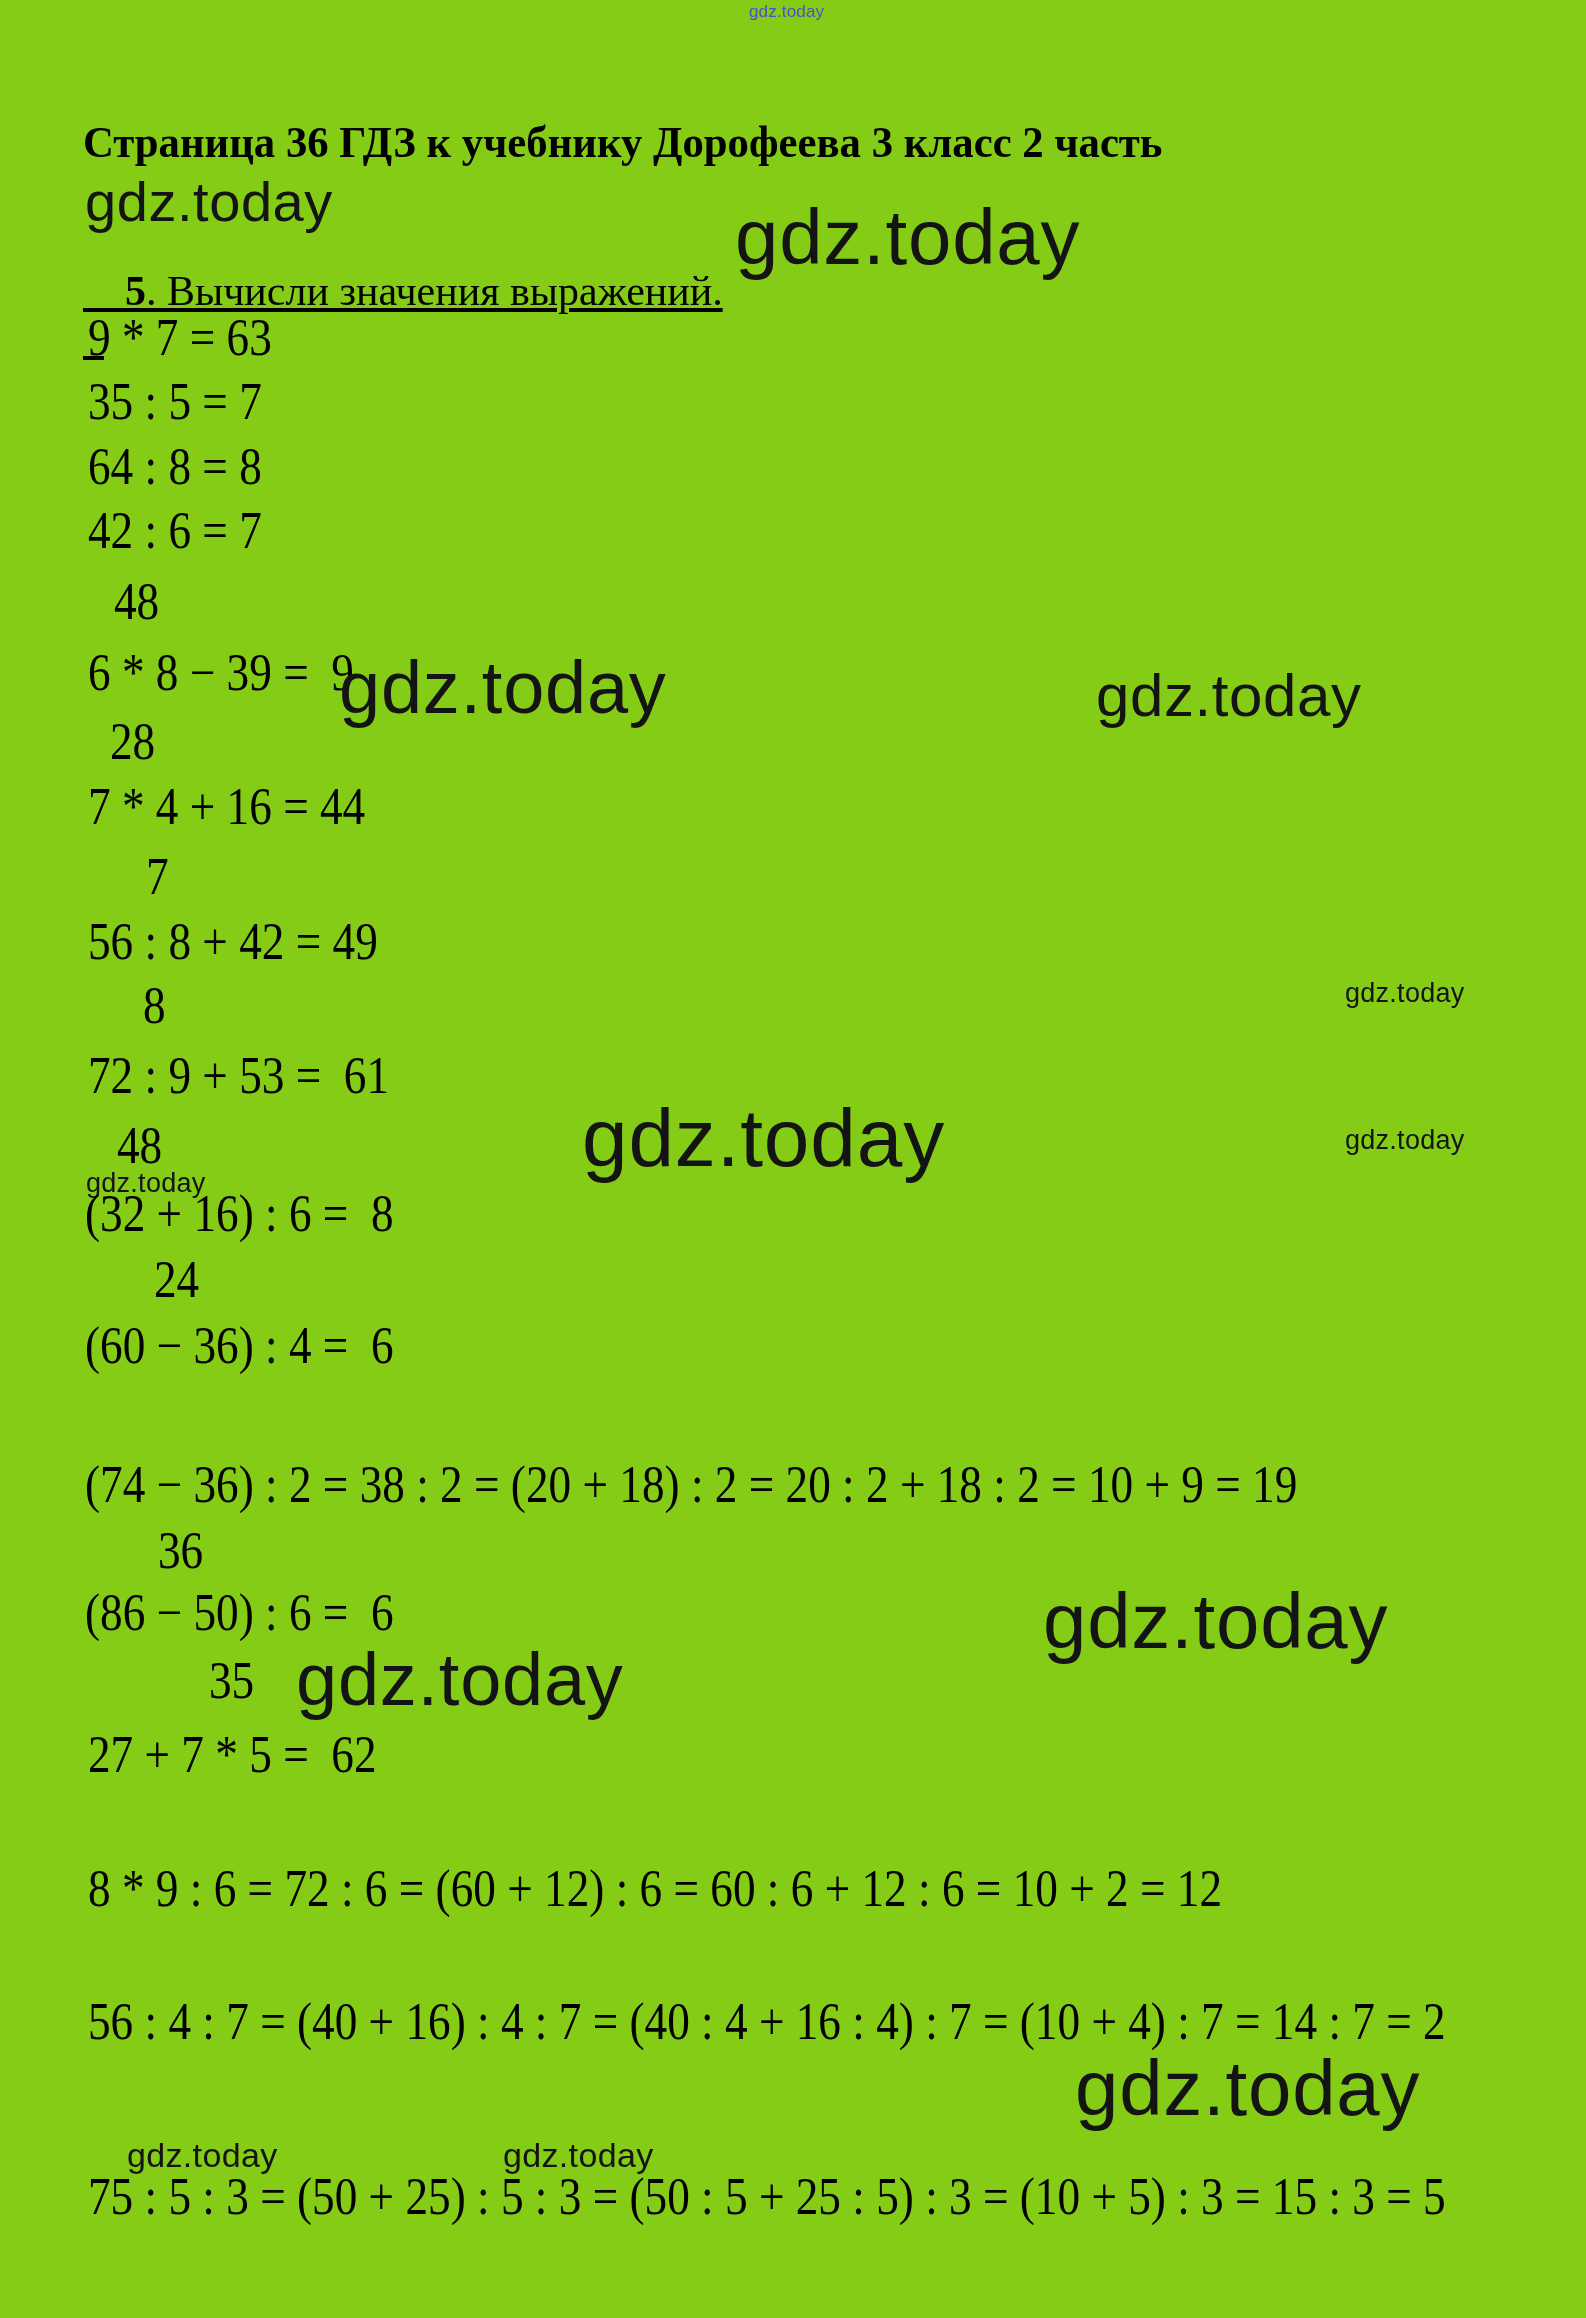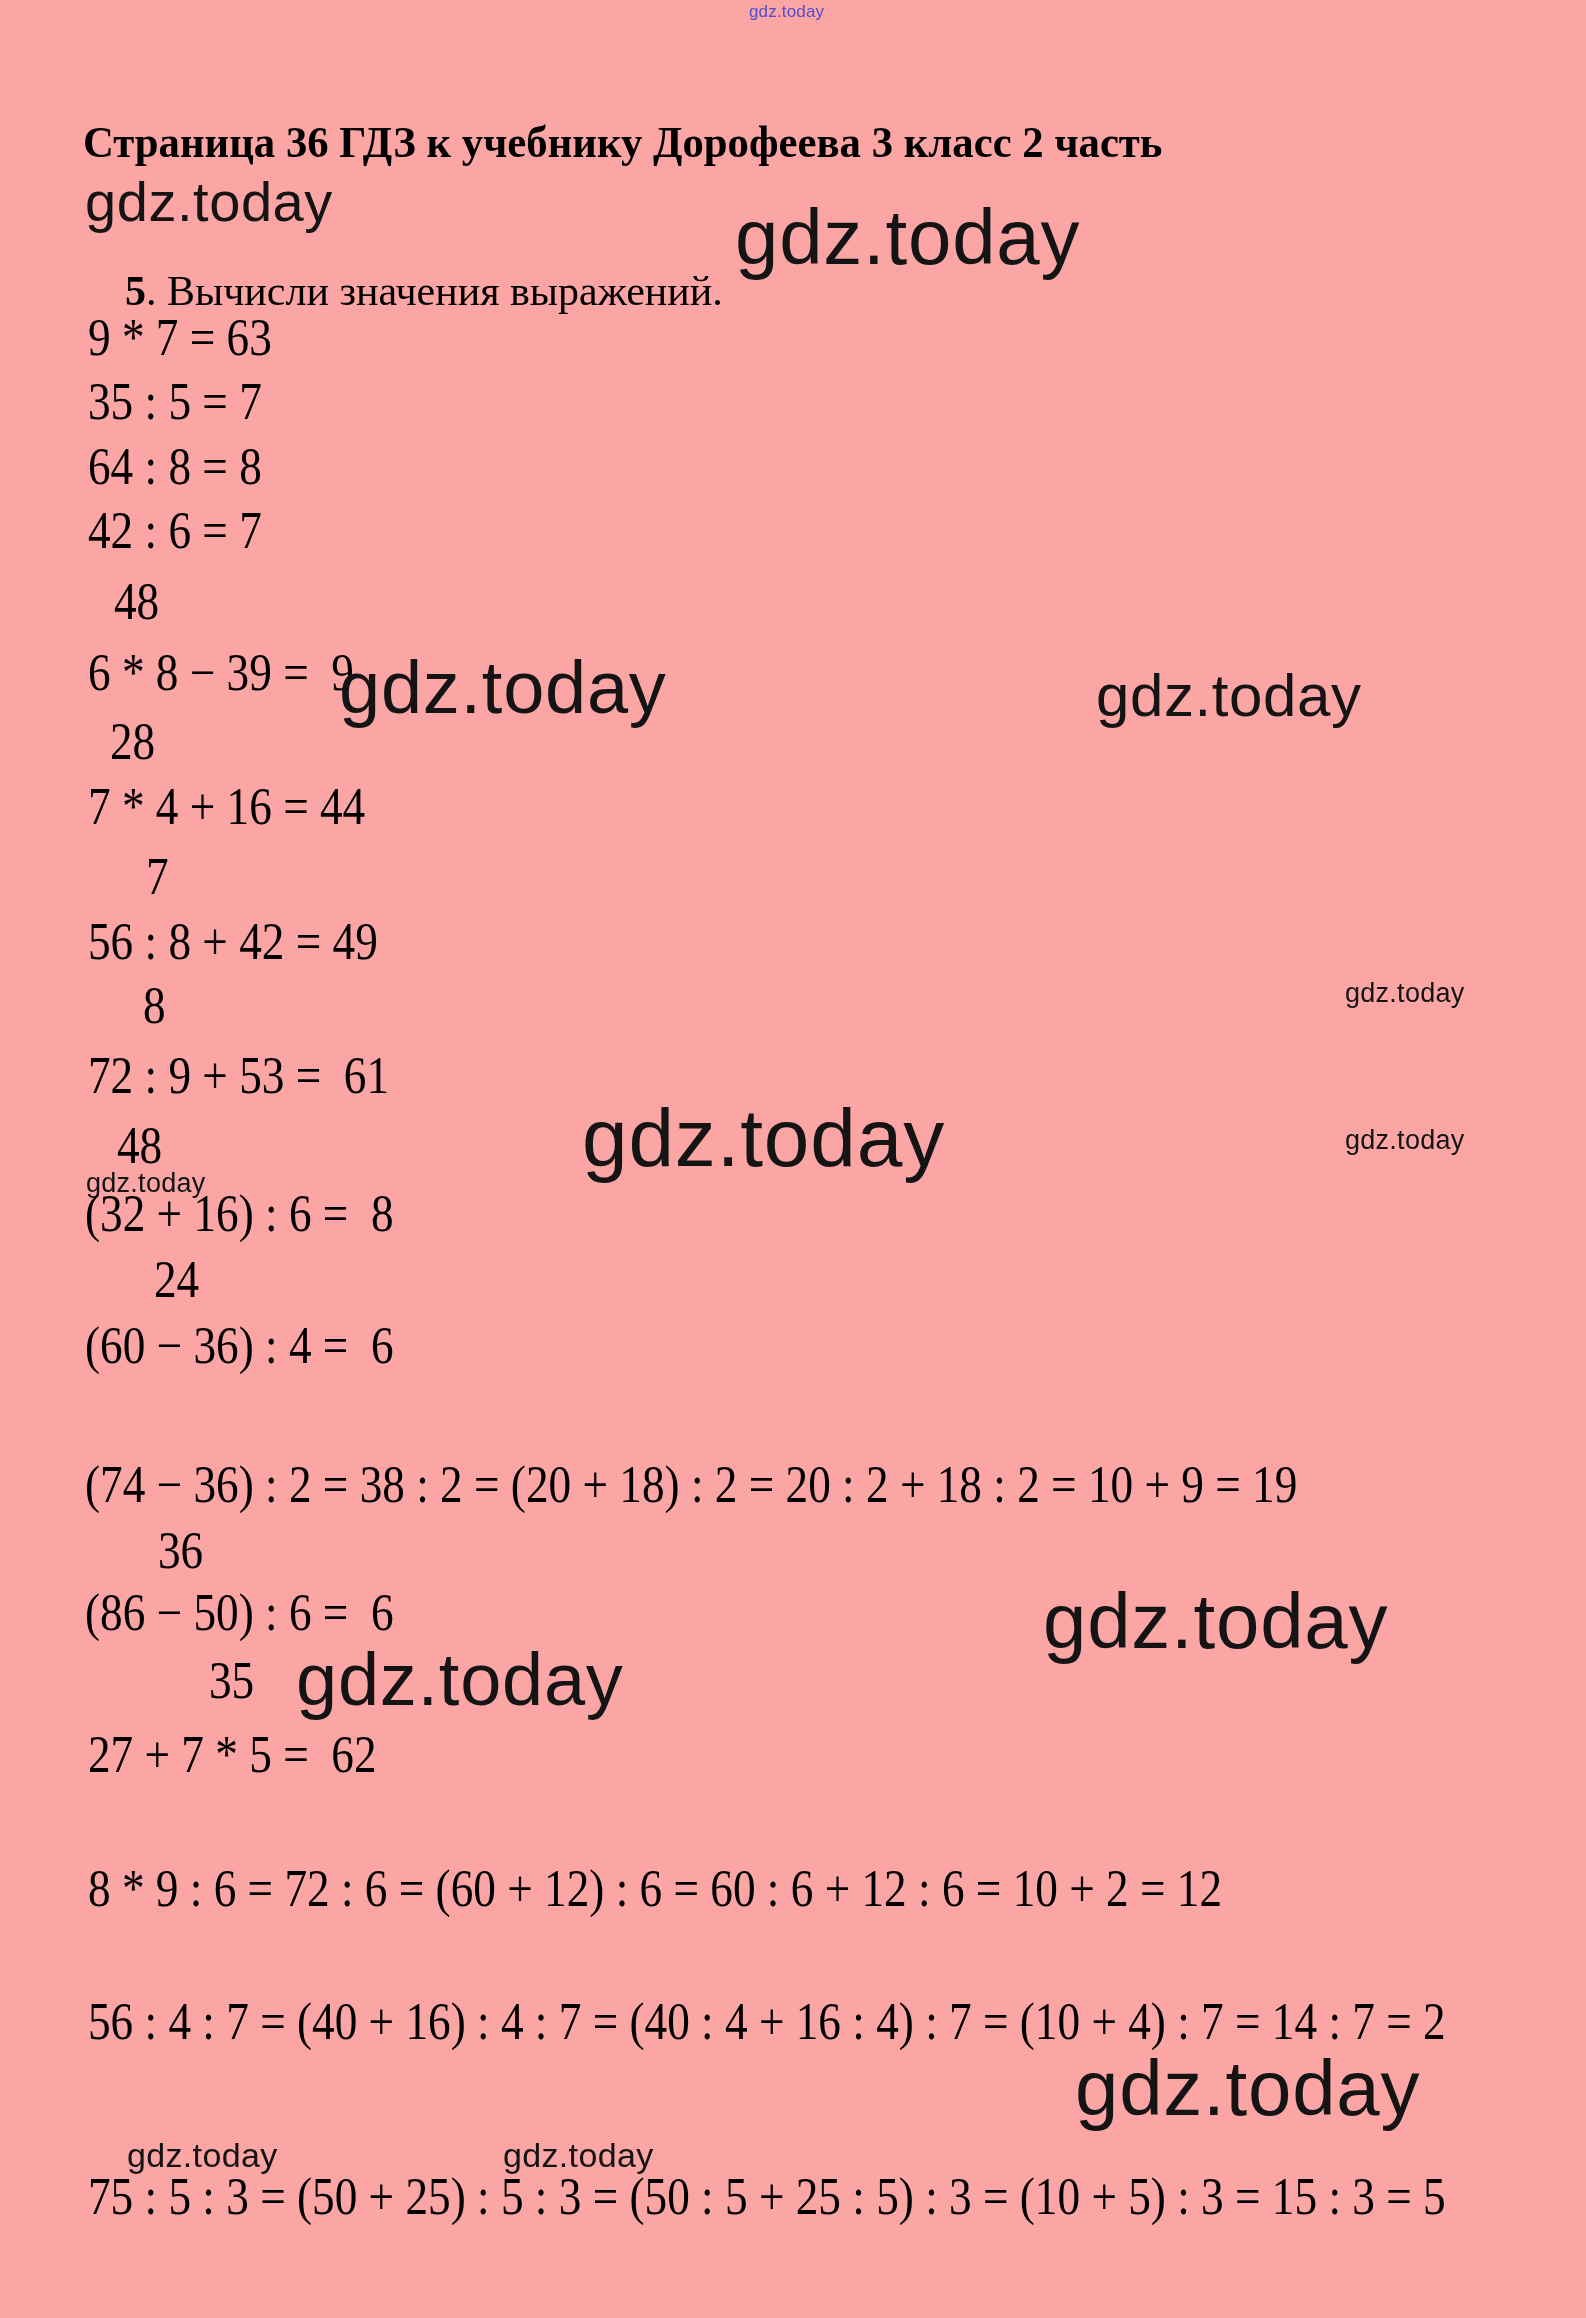--- a/index.html
+++ b/index.html
@@ -1,32 +1,32 @@
 <!DOCTYPE html>
 <html style="font-size:12.5px"><head>
 <meta charset="utf-8">
 <style>
   html,body { margin:0; padding:0; background:#ffffff; }
   #page {
     position:relative;
     width:1587px; height:2319px;
-    background:#fca5a5;
+    background:#84cc16;
     overflow:hidden;
     font-family:"Liberation Serif","DejaVu Serif",serif;
     color:#000000;
   }
   .title {
     position:absolute; left:83px; top:116px;
     font-size:45px; font-weight:bold;
     white-space:pre;
     transform:scaleX(0.95); transform-origin:0 50%;
   }
   .task-line {
     position:absolute; left:83px; top:219px;
-    font-size:42px; white-space:pre;
+    font-size:42px; white-space:pre;text-decoration:underline;
   }
   .task-line .num { font-weight:bold; }
   .eq {
     position:absolute;
     font-size:52px; line-height:1;
     white-space:pre;
     transform:scaleX(0.87); transform-origin:0 50%;
   }
   .wm {
     position:absolute;

